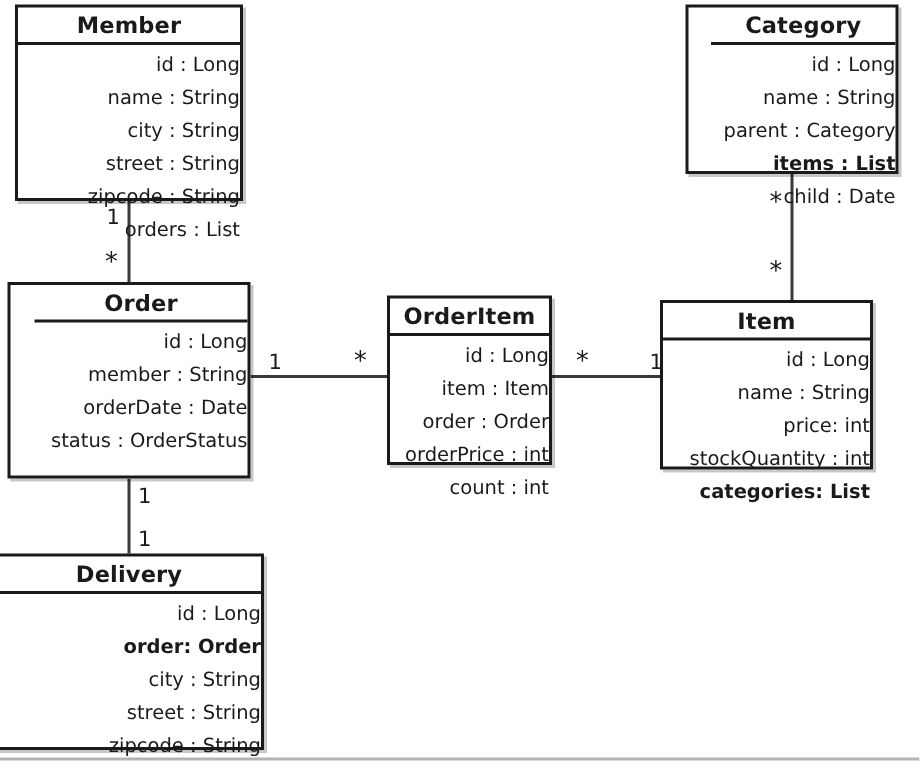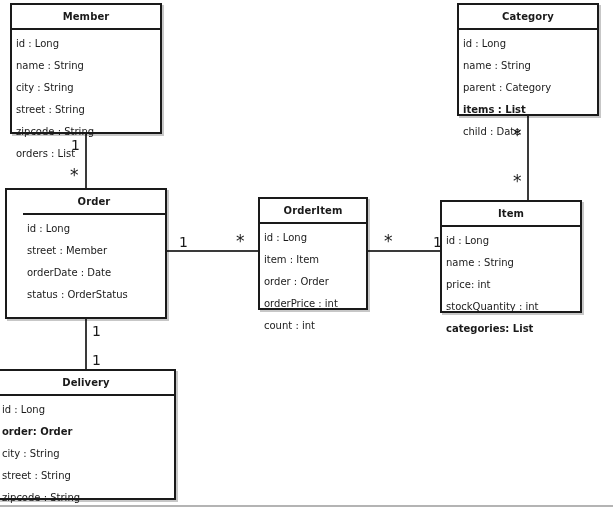--- a/index.html
+++ b/index.html
@@ -27,37 +27,38 @@
     box-sizing: border-box;
     background: #ffffff;
     border: 2px solid #1a1a1a;
     box-shadow: 2px 2px 0 rgba(0,0,0,0.22);
     z-index: 5;
   }
   .uml-title {
     box-sizing: border-box;
     text-align: center;
     font-weight: bold;
-    font-size: 10px;
+    font-size: 15px;
     line-height: 24px;
     height: 25px;
     border-bottom: 2px solid #1a1a1a;
     letter-spacing: 0.1px;
     white-space: nowrap;
     overflow: hidden;
   }
   .uml-attrs {
     box-sizing: border-box;
     padding: 3px 0 3px 4px;
   }
   .uml-attr {
-    font-size: 10px;
+    font-size: 13px;
     line-height: 22px;
     white-space: nowrap;
     overflow: hidden;
+    text-align: right;
   }
   .uml-attr.bold {
     font-weight: bold;
   }
   
   .edge-v {
     position: absolute;
     width: 0;
     border-left: 2px solid #3a3a3a;
     z-index: 2;
@@ -111,36 +112,36 @@
     <div class="uml-attrs">
       <div class="uml-attr">id : Long</div>
       <div class="uml-attr">name : String</div>
       <div class="uml-attr">city : String</div>
       <div class="uml-attr">street : String</div>
       <div class="uml-attr">zipcode : String</div>
       <div class="uml-attr">orders : List</div>
     </div>
   </div>
 
-  <div class="uml-class" style="left:457px; top:3px; width:142px; height:113px;">
+  <div class="uml-class" style="left:457px; top:3px; width:142px; height:113px;padding-left:15px;">
     <div class="uml-title">Category</div>
     <div class="uml-attrs">
       <div class="uml-attr">id : Long</div>
       <div class="uml-attr">name : String</div>
       <div class="uml-attr">parent : Category</div>
       <div class="uml-attr bold">items : List</div>
       <div class="uml-attr">child : Date</div>
     </div>
   </div>
 
   <div class="uml-class" style="left:5px; top:188px; width:162px; height:131px;padding-left:16px;">
     <div class="uml-title">Order</div>
     <div class="uml-attrs">
       <div class="uml-attr">id : Long</div>
-      <div class="uml-attr">street : Member</div>
+      <div class="uml-attr">member : String</div>
       <div class="uml-attr">orderDate : Date</div>
       <div class="uml-attr">status : OrderStatus</div>
     </div>
   </div>
 
   <div class="uml-class" style="left:258px; top:197px; width:110px; height:113px;">
     <div class="uml-title">OrderItem</div>
     <div class="uml-attrs">
       <div class="uml-attr">id : Long</div>
       <div class="uml-attr">item : Item</div>

